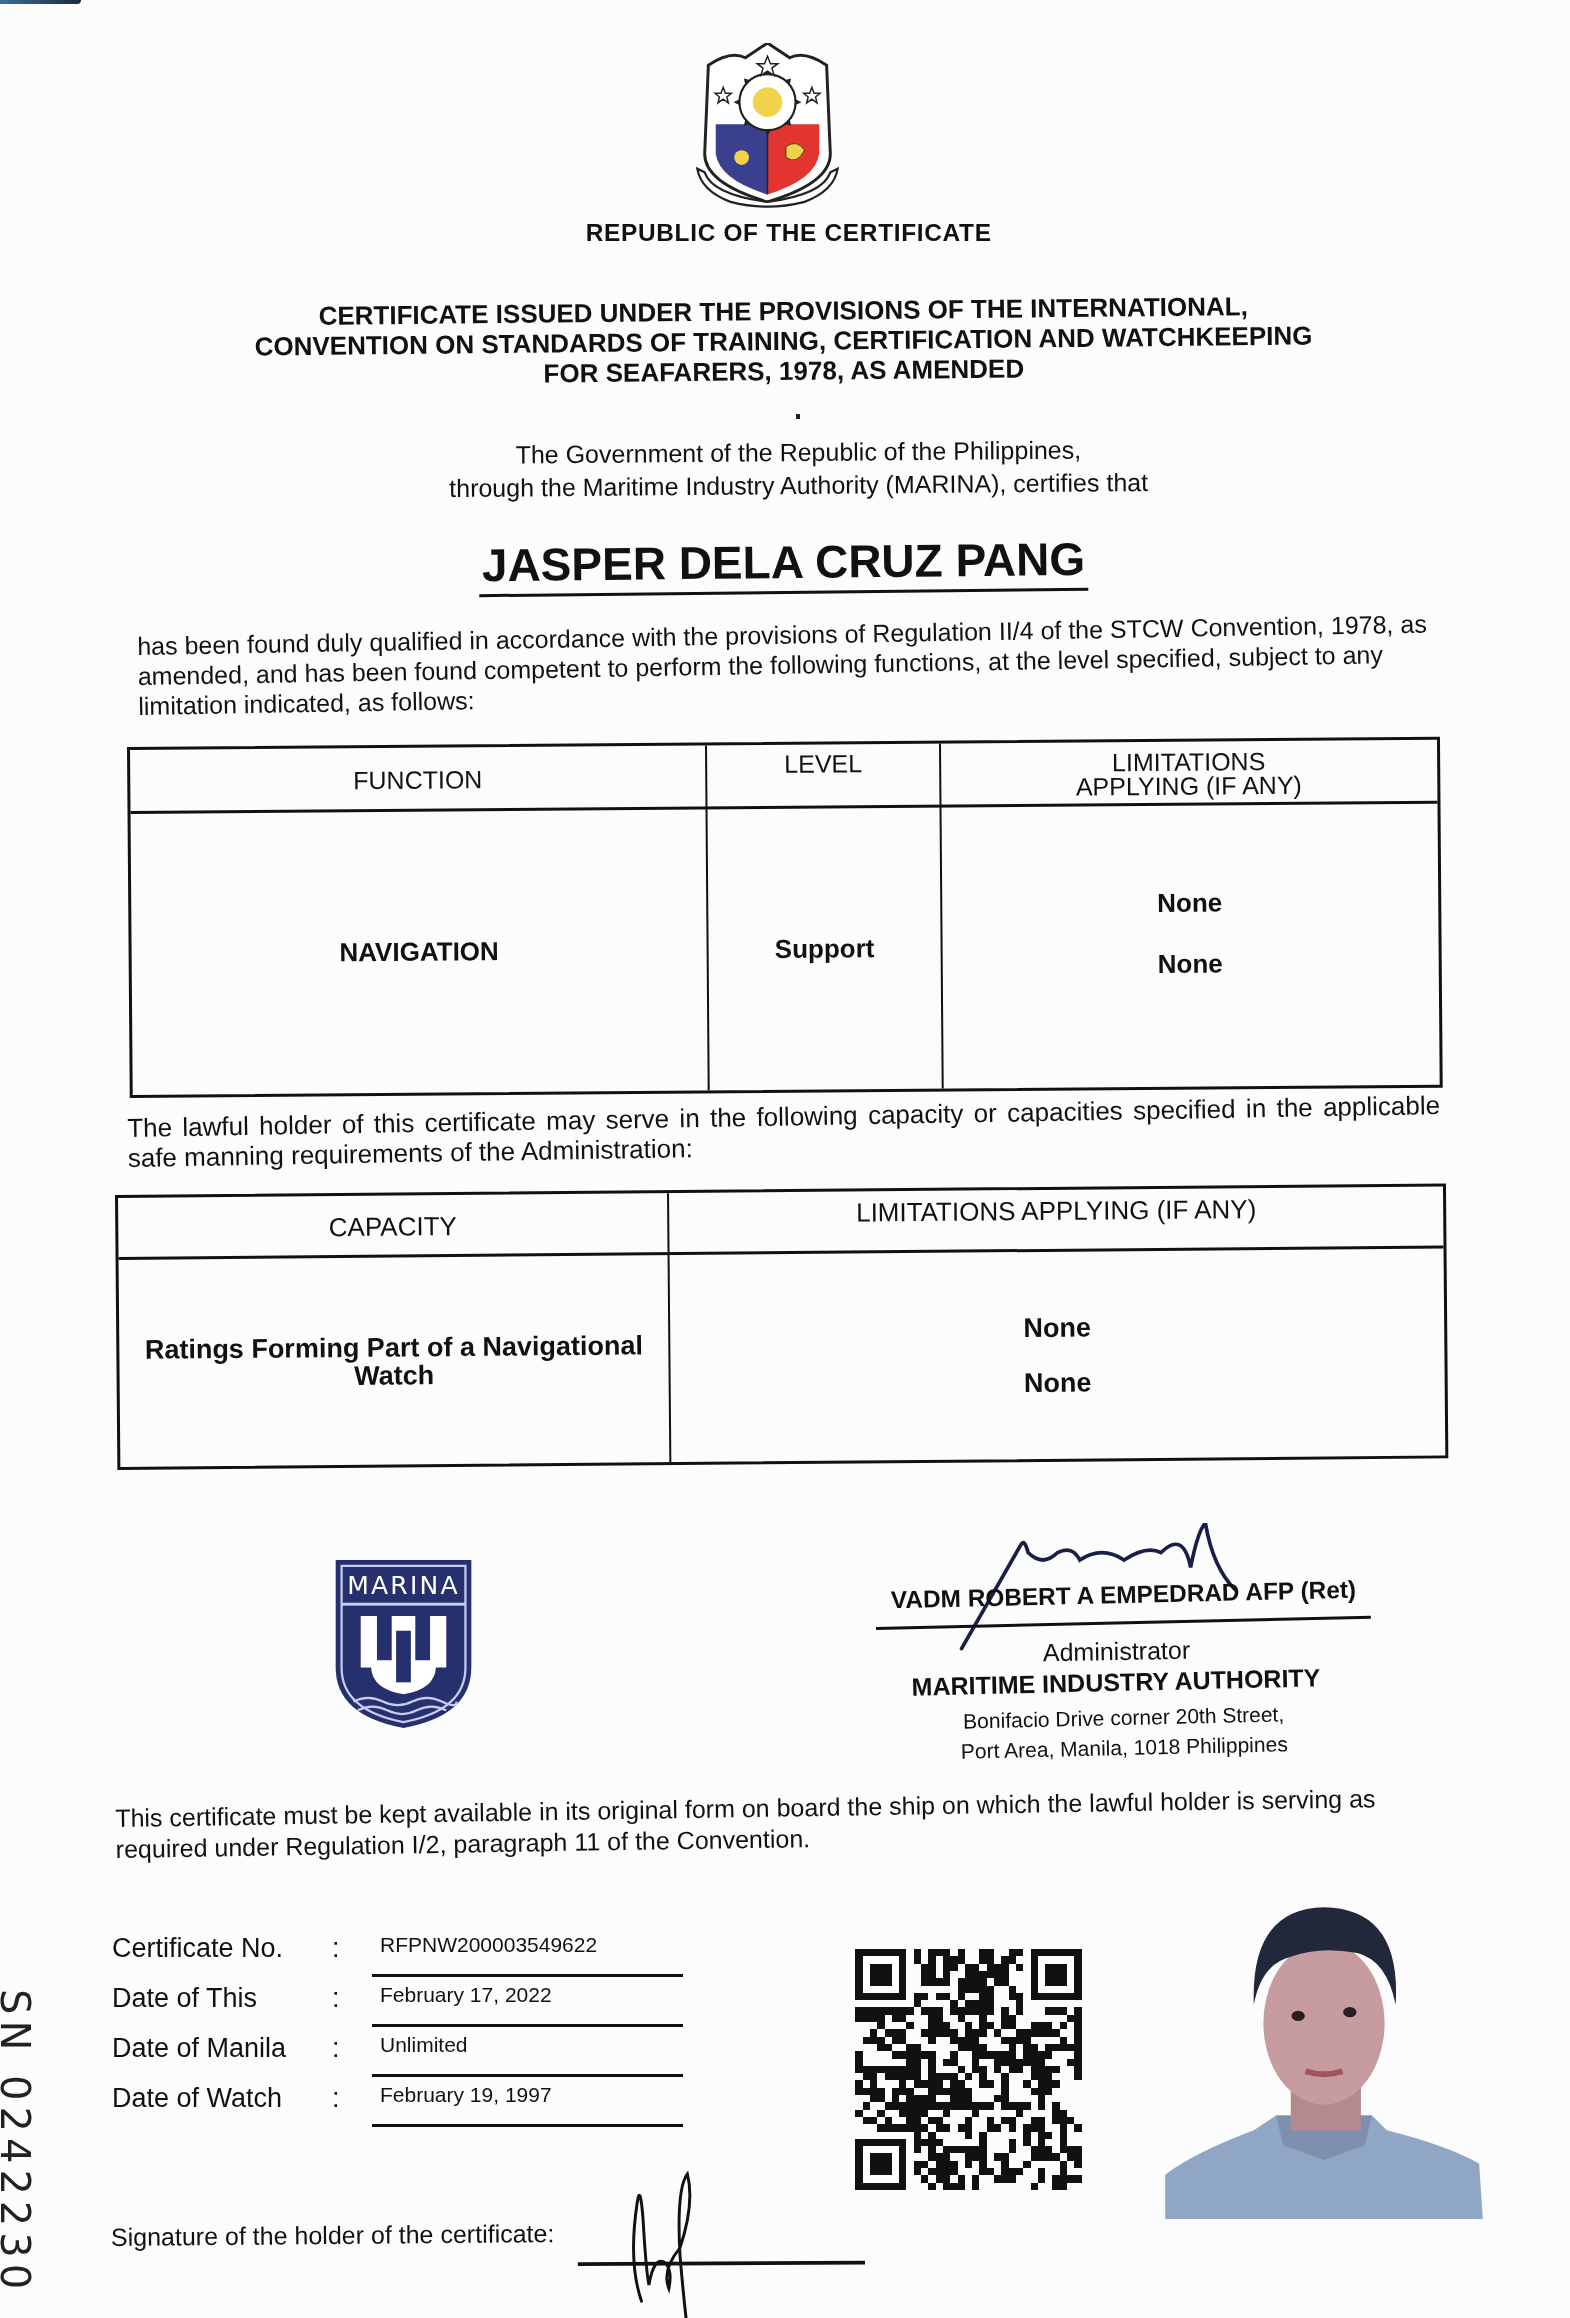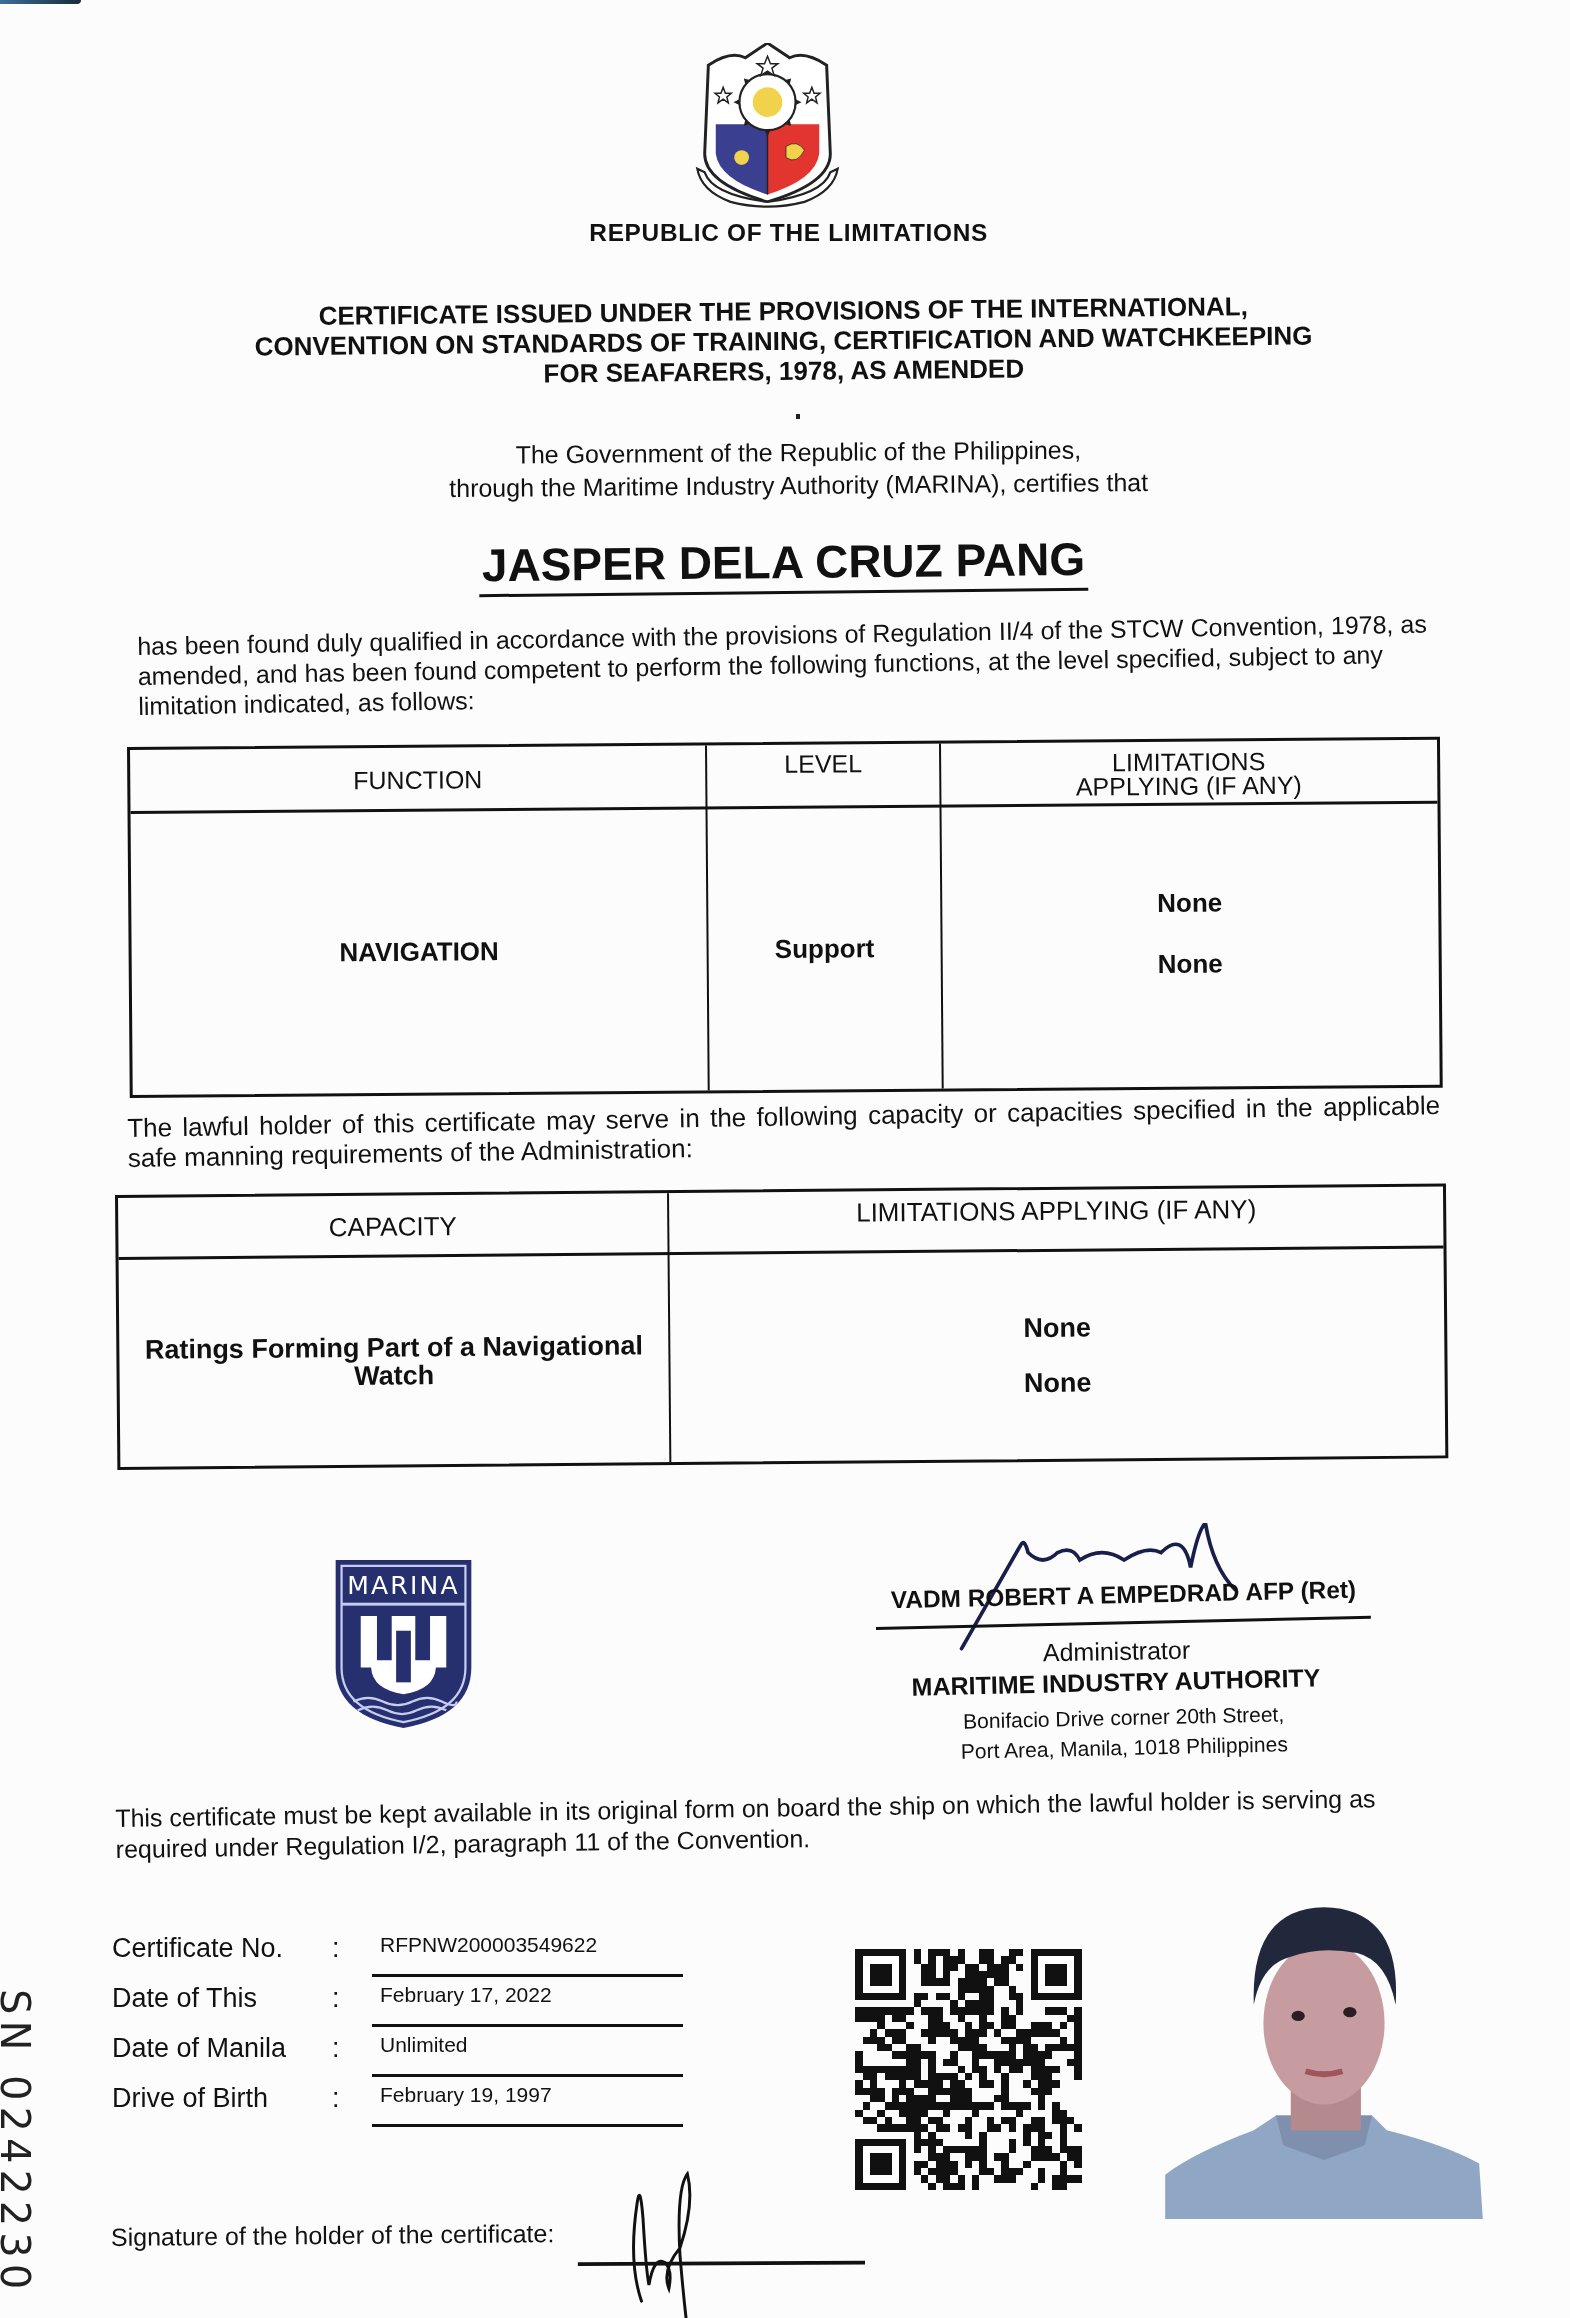--- a/index.html
+++ b/index.html
@@ -108,21 +108,21 @@
         <polygon points="142,112 134,110 140,104"></polygon>
     </g>
     <polygon points="110,18 114,28 124,28 116,34 119,44 110,38 101,44 104,34 96,28 106,28" fill="#fff" stroke="#222" stroke-width="2"></polygon>
     <polygon points="50,60 53,68 61,68 55,73 57,81 50,76 43,81 45,73 39,68 47,68" fill="#fff" stroke="#222" stroke-width="2"></polygon>
     <polygon points="170,60 173,68 181,68 175,73 177,81 170,76 163,81 165,73 159,68 167,68" fill="#fff" stroke="#222" stroke-width="2"></polygon>
     <circle cx="75" cy="155" r="10" fill="#f2d24a"></circle>
     <path d="M135 140 q15 -10 25 5 q-10 20 -25 10 z" fill="#f2d24a" stroke="#222" stroke-width="1"></path>
     <path d="M15 170 Q20 200 60 215 Q110 228 160 215 Q200 200 205 170 L195 175 Q185 205 110 215 Q35 205 25 175 Z" fill="#fff" stroke="#222" stroke-width="3"></path>
   </svg>
 
-  <div class="abs republic">REPUBLIC OF THE LIMITATIONS</div>
+  <div class="abs republic">REPUBLIC OF THE CERTIFICATE</div>
 
   <div class="abs cert-title">
     <div>CERTIFICATE ISSUED UNDER THE PROVISIONS OF THE INTERNATIONAL,</div>
     <div>CONVENTION ON STANDARDS OF TRAINING, CERTIFICATION AND WATCHKEEPING</div>
     <div>FOR SEAFARERS, 1978, AS AMENDED</div>
   </div>
 
   <div class="abs dot-mark"></div>
 
   <div class="abs gov-text">
@@ -216,21 +216,21 @@
       <span class="dvalue">February 17, 2022</span>
       <div class="dline"></div>
     </div>
     <div class="drow">
       <span class="dlabel">Date of Manila</span>
       <span class="dcolon">:</span>
       <span class="dvalue">Unlimited</span>
       <div class="dline"></div>
     </div>
     <div class="drow">
-      <span class="dlabel">Drive of Birth</span>
+      <span class="dlabel">Date of Watch</span>
       <span class="dcolon">:</span>
       <span class="dvalue">February 19, 1997</span>
       <div class="dline"></div>
     </div>
   </div>
 
   <svg class="abs qr" id="qr" viewBox="0 0 31 33" shape-rendering="crispEdges">
       <rect x="8" y="0" width="1" height="1" fill="#111"></rect>
       <rect x="10" y="0" width="1" height="1" fill="#111"></rect>
       <rect x="11" y="0" width="1" height="1" fill="#111"></rect>

